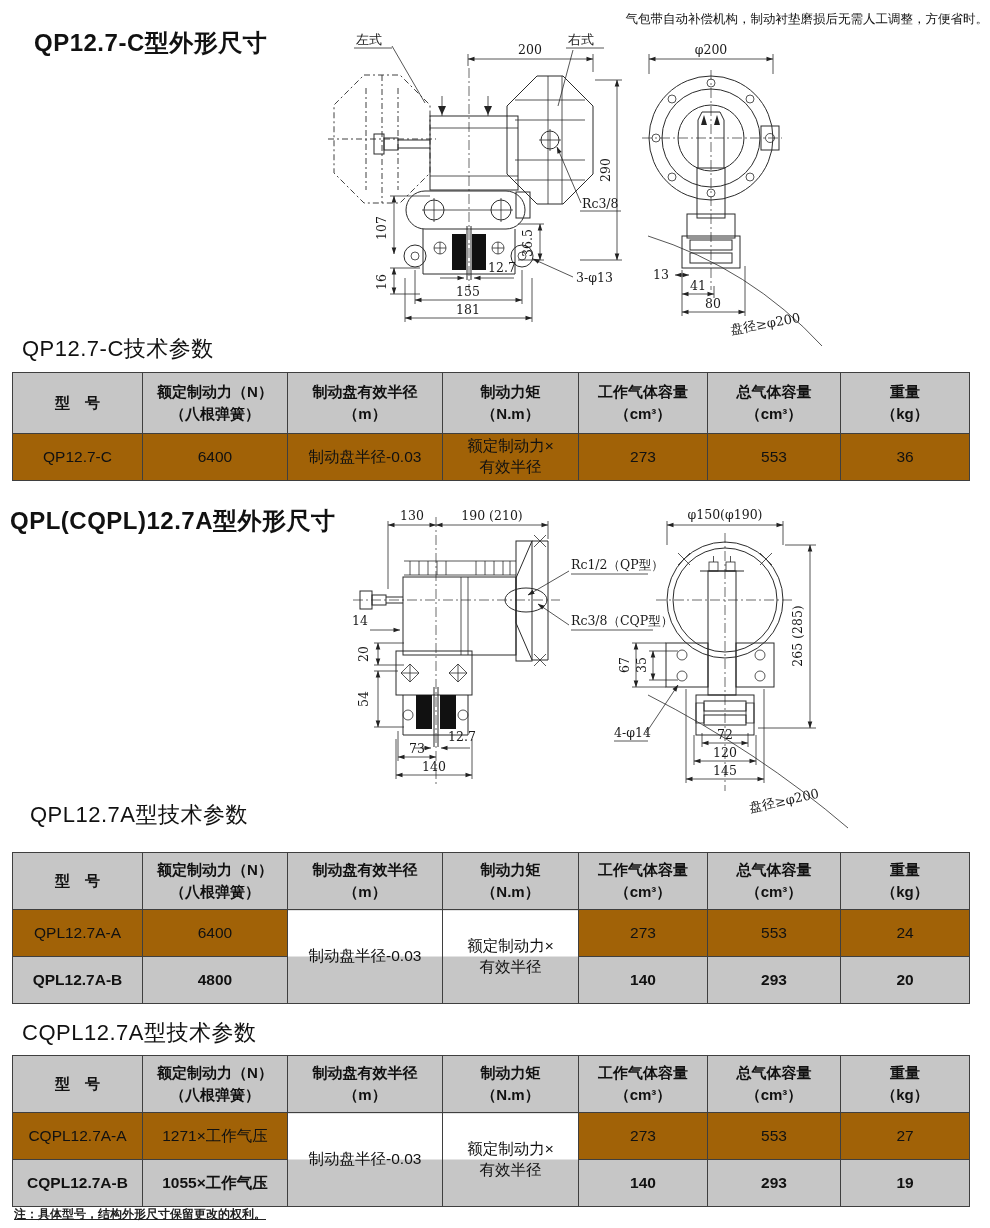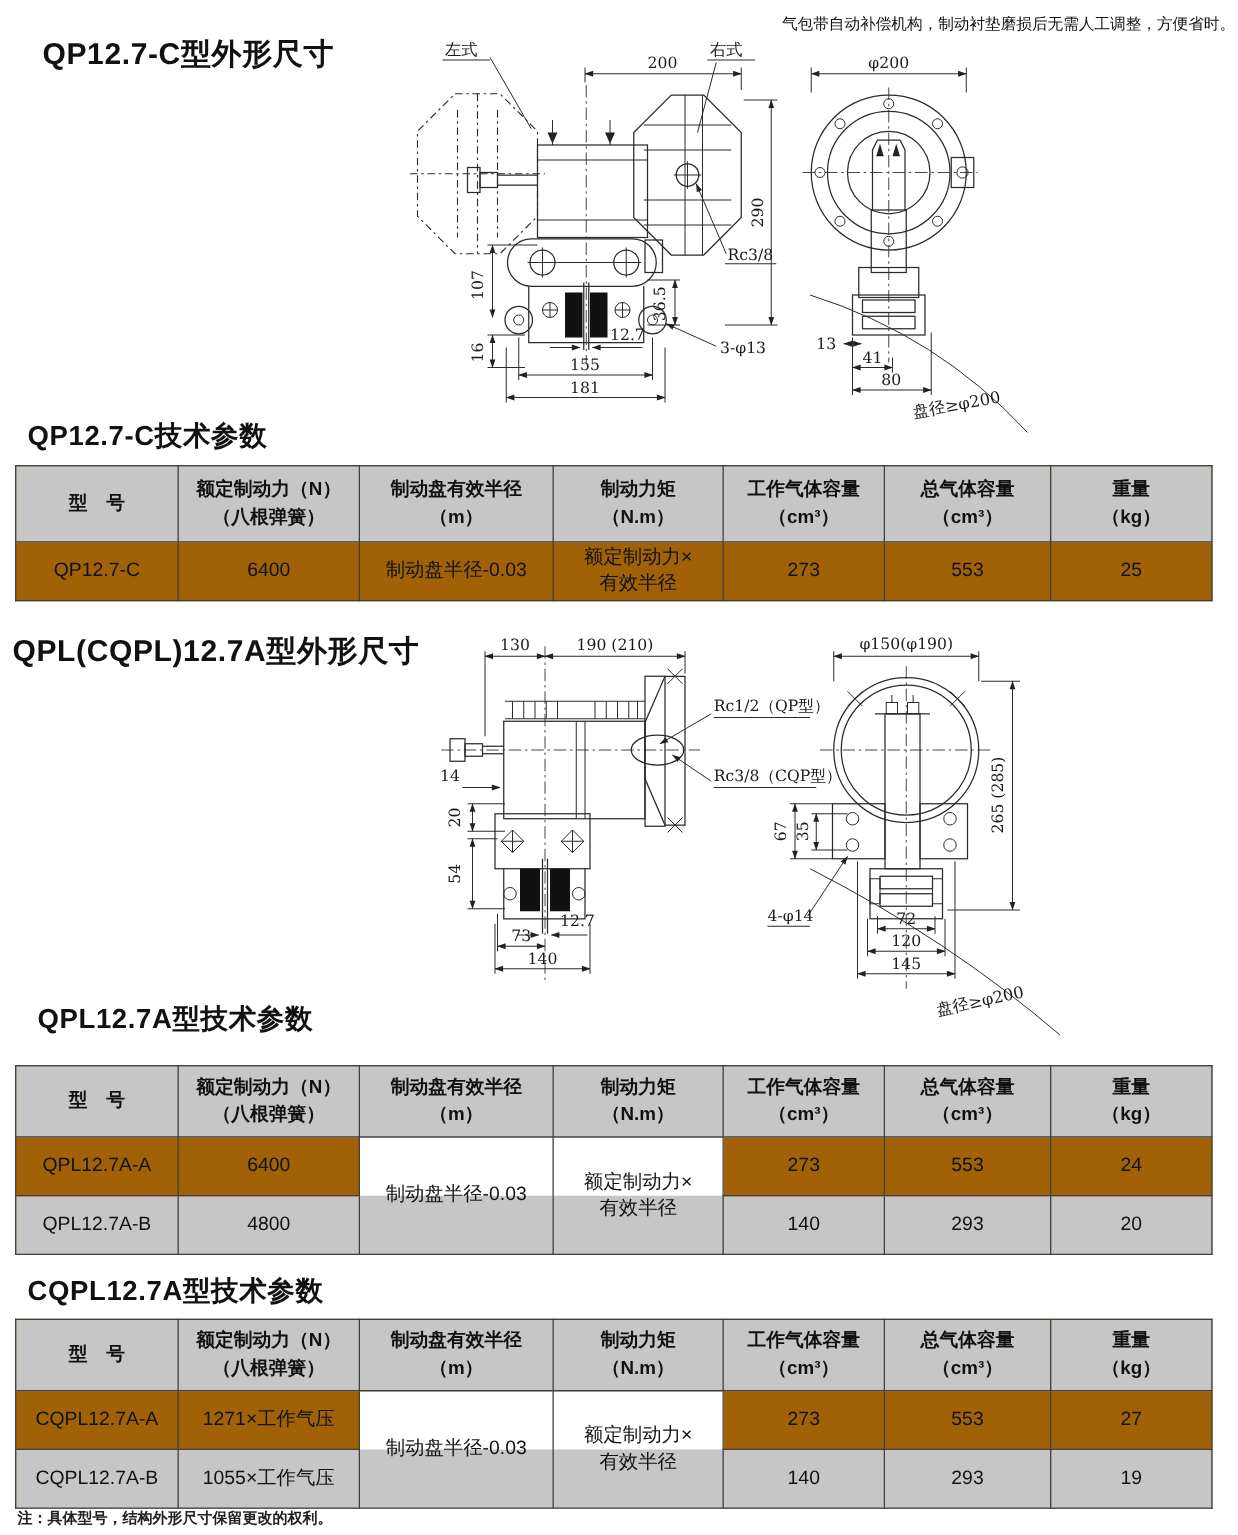--- a/index.html
+++ b/index.html
@@ -2,30 +2,30 @@
 <html><head>
 <meta charset="utf-8">
 <style>
   html,body{margin:0;padding:0;}
   body{
     width:990px;height:1228px;position:relative;background:#fff;color:#111;
     font-family:"Liberation Sans",sans-serif;overflow:hidden;
   }
   .abs{position:absolute;}
   .sec-title{font-size:24px;font-weight:bold;margin:0;letter-spacing:0.5px;}
-  .tbl-title{font-size:22px;font-weight:bold;margin:0;letter-spacing:0.5px;}
+  .tbl-title{font-size:22px;font-weight:normal;margin:0;letter-spacing:0.5px;}
   #top-note{top:12px;left:598px;width:390px;font-size:12.5px;font-weight:normal;line-height:1.2;text-align:right;}
-  #footer-note{top:1206px;left:14px;font-size:12px;font-weight:bold;color:#222;}
+  #footer-note{top:1206px;left:14px;font-size:12px;font-weight:bold;color:#222;text-decoration:underline;}
 
   table.spec{border-collapse:collapse;table-layout:fixed;width:957px;background:#a16207;border:1.5px solid #333;}
   table.spec th, table.spec td{border:1px solid #3f3f3f;text-align:center;vertical-align:middle;white-space:pre-line;padding:0;}
   table.spec thead th{background:#c6c6c6;font-weight:bold;font-size:15px;line-height:1.45;height:60px;}
   table.spec td{font-size:15.5px;height:46px;line-height:1.35;}
   table.t23 thead th{height:56px;}
-  tr.row-gray td{background:#c6c6c6;}
+  tr.row-gray td{background:#c6c6c6;font-weight:bold;}
   td.merged{background:linear-gradient(#fff 50%,#c6c6c6 50%);}
   td.model{text-align:left;padding-left:9px;margin-top:20px;}
 
   svg{overflow:visible;}
   svg .ln{stroke:#2b2b2b;stroke-width:1;fill:none;}
   svg .thin{stroke:#2b2b2b;stroke-width:0.8;fill:none;}
   svg .cl{stroke:#2b2b2b;stroke-width:0.7;fill:none;stroke-dasharray:10 3 2 3;}
   svg .ph{stroke:#2b2b2b;stroke-width:0.9;fill:none;stroke-dasharray:6 3 2 3;}
   svg text{font-family:"DejaVu Serif",serif;font-size:12.5px;fill:#1a1a1a;stroke:none;}
   svg text.cn{font-size:13px;}
@@ -224,21 +224,21 @@
   </thead>
   <tbody>
     <tr>
       <td>QP12.7-C</td>
       <td>6400</td>
       <td>制动盘半径-0.03</td>
       <td>额定制动力×
 有效半径</td>
       <td>273</td>
       <td>553</td>
-      <td>25</td>
+      <td>36</td>
     </tr>
   </tbody>
 </table>
 
 <h1 class="abs sec-title" style="top:505px;left:10px;">QPL(CQPL)12.7A型外形尺寸</h1>
 
 <svg id="svg2" class="abs" style="top:503px;left:348px;" width="560" height="332" viewBox="0 0 560 332">
   <defs>
     <marker id="ar2" viewBox="0 0 10 10" refX="9.5" refY="5" markerWidth="9" markerHeight="9" orient="auto-start-reverse">
       <path d="M0.5,1.8 L10,5 L0.5,8.2 z" fill="#222"></path>

